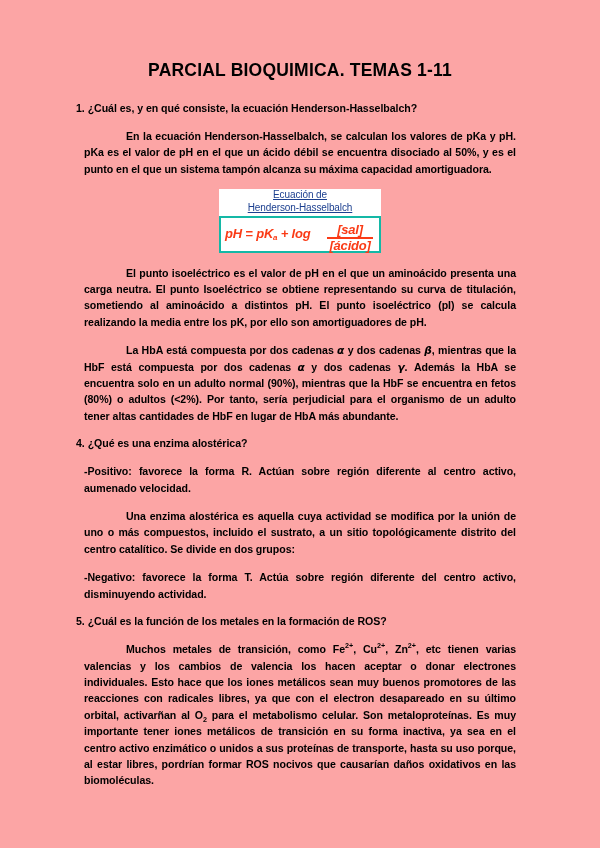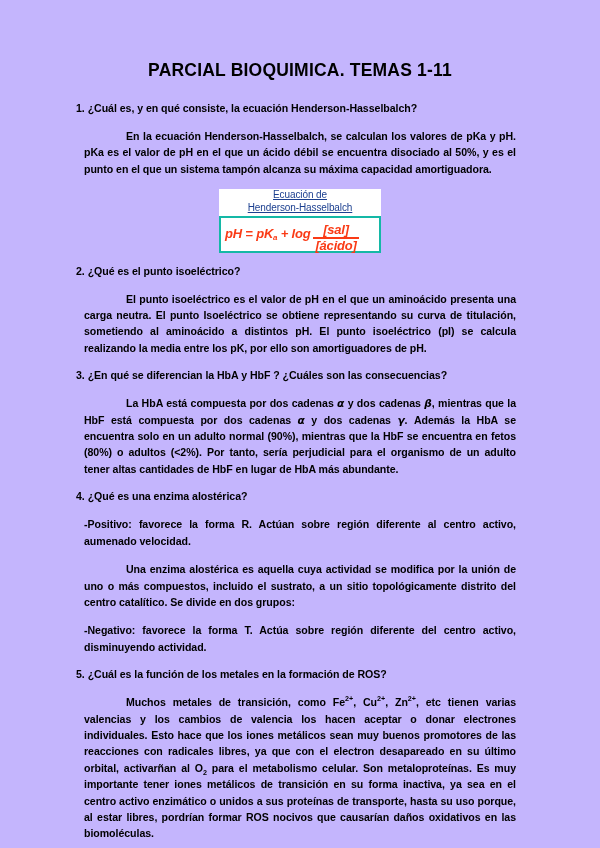--- a/index.html
+++ b/index.html
@@ -4,21 +4,21 @@
 <style>
   html, body {
     margin: 0;
     padding: 0;
     background: #ffffff;
   }
   .page {
     position: relative;
     width: 600px;
     height: 848px;
-    background: #c4b5fd;
+    background: #fca5a5;
     overflow: hidden;
     font-family: "Liberation Sans", sans-serif;
     color: #000000;
   }
   .content {
     position: absolute;
     left: 72px;
     top: 60px;
     width: 456px;
   }
@@ -106,21 +106,21 @@
     font-size: 8px;
     vertical-align: baseline;
     position: relative;
     top: 2px;
   }
   .eq-frac {
     display: inline-block;
     vertical-align: middle;
     text-align: center;
     line-height: 1.05;
-    margin-left: 3px;
+    margin-left: 17px;
     position: relative;
     top: 3px;
   }
   .eq-frac .num {
     display: block;
     border-bottom: 2px solid #fa3b16;
     padding: 0 2px 0 2px;
   }
   .eq-frac .den {
     display: block;
@@ -143,26 +143,24 @@
           <span>Ecuación de</span>
           <span>Henderson-Hasselbalch</span>
         </div>
         <div class="eq-box">
           <div class="eq-formula"><span>pH = pK</span><sub>a</sub><span> + log</span><span class="eq-frac"><span class="num">[sal]</span><span class="den">[ácido]</span></span></div>
         </div>
       </div>
     </div>
 
     <div class="qa-block">
-      <p class="q-heading">2. ¿Qué es el punto isoeléctrico?</p>
       <p class="q-answer">El punto isoeléctrico es el valor de pH en el que un aminoácido presenta una carga neutra. El punto Isoeléctrico se obtiene representando su curva de titulación, sometiendo al aminoácido a distintos pH. El punto isoeléctrico (pI) se calcula realizando la media entre los pK, por ello son amortiguadores de pH.</p>
     </div>
 
     <div class="qa-block">
-      <p class="q-heading">3. ¿En qué se diferencian la HbA y HbF ? ¿Cuáles son las consecuencias?</p>
       <p class="q-answer"><span>La HbA está compuesta por dos cadenas </span><span class="greek">α</span><span> y dos cadenas </span><span class="greek">β</span><span>, mientras que la HbF está compuesta por dos cadenas </span><span class="greek">α</span><span> y dos cadenas </span><span class="greek">γ</span><span>. Además la HbA se encuentra solo en un adulto normal (90%), mientras que la HbF se encuentra en fetos (80%) o adultos (&lt;2%). Por tanto, sería perjudicial para el organismo de un adulto tener altas cantidades de HbF en lugar de HbA más abundante.</span></p>
     </div>
 
     <div class="qa-block">
       <p class="q-heading">4. ¿Qué es una enzima alostérica?</p>
       <p class="q-answer no-indent">-Positivo: favorece la forma R. Actúan sobre región diferente al centro activo, aumenado velocidad.</p>
       <p class="q-answer">Una enzima alostérica es aquella cuya actividad se modifica por la unión de uno o más compuestos, incluido el sustrato, a un sitio topológicamente distrito del centro catalítico. Se divide en dos grupos:</p>
       <p class="q-answer no-indent">-Negativo: favorece la forma T. Actúa sobre región diferente del centro activo, disminuyendo actividad.</p>
     </div>
 

